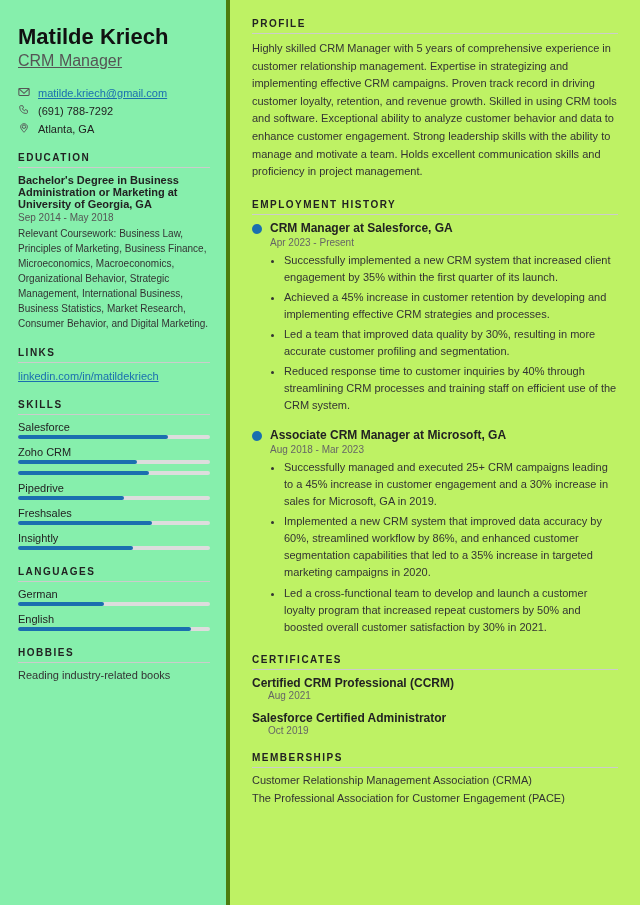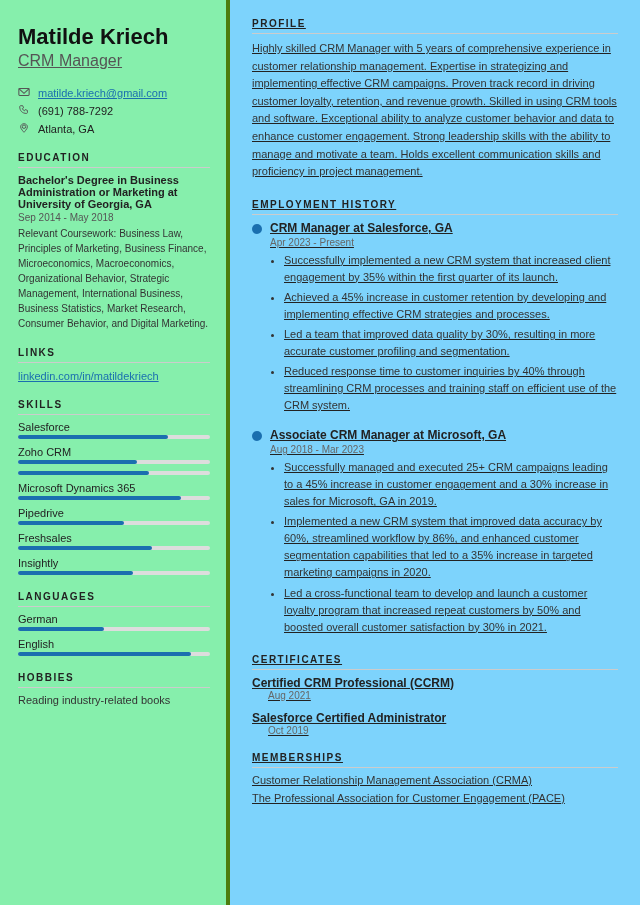--- a/index.html
+++ b/index.html
@@ -15,22 +15,21 @@
     .left-col {
       width: 230px;
       min-width: 230px;
       padding: 24px 16px 24px 18px;
       background: #86efac;
       border-right: 4px solid #4d7c0f;
     }
     .right-col {
       flex: 1;
       padding: 18px 22px 24px 22px;
-      background: #7dd3fc;
-      text-decoration: underline;
+      background: #bef264;
     }
     
     .name {
       font-size: 22px;
       font-weight: bold;
       color: #111;
       line-height: 1.2;
       margin-bottom: 2px;
     }
     .title {
@@ -253,26 +252,20 @@
       <div class="skill-bar-bg">
         <div class="skill-bar-fill" style="width:62%"></div>
       </div>
     </div>
       <div class="skill-item">
       <div class="skill-bar-bg">
         <div class="skill-bar-fill" style="width:68%"></div>
       </div>
     </div>
       <div class="skill-item">
-      <div class="skill-label">Microsoft Dynamics 365</div>
-      <div class="skill-bar-bg">
-        <div class="skill-bar-fill" style="width:85%"></div>
-      </div>
-    </div>
-      <div class="skill-item">
       <div class="skill-label">Pipedrive</div>
       <div class="skill-bar-bg">
         <div class="skill-bar-fill" style="width:55%"></div>
       </div>
     </div>
       <div class="skill-item">
       <div class="skill-label">Freshsales</div>
       <div class="skill-bar-bg">
         <div class="skill-bar-fill" style="width:70%"></div>
       </div>

